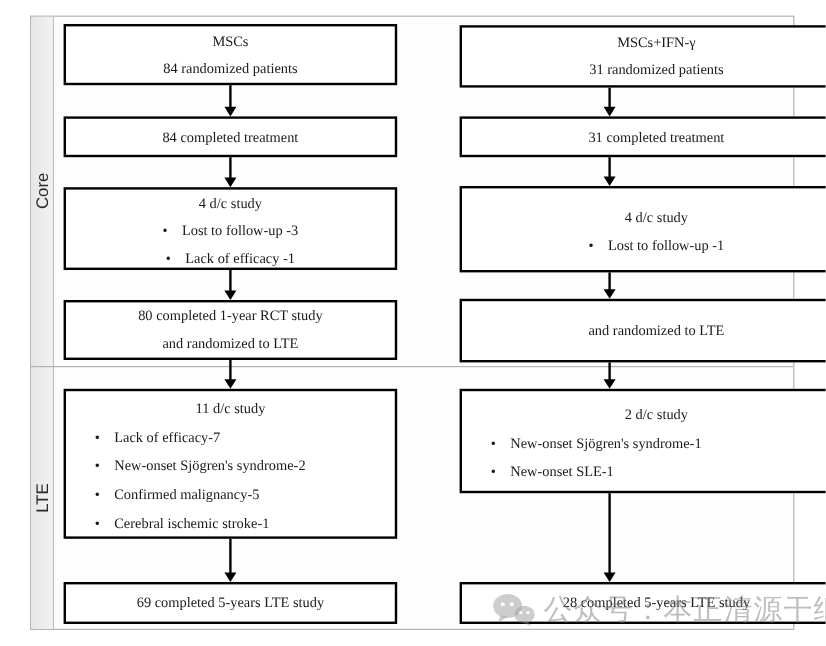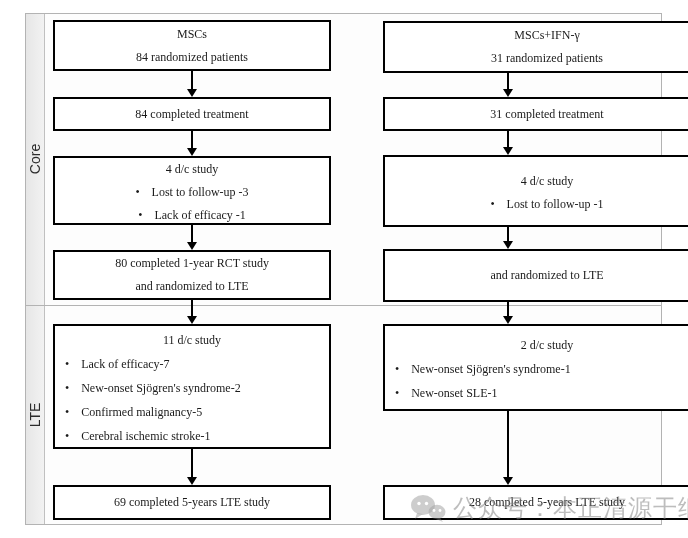--- a/index.html
+++ b/index.html
@@ -22,21 +22,21 @@
   .divider{position:absolute;left:0;right:0;top:291px;border-top:1px solid #b3b3b3;}
 
   .bx{position:absolute;background:#ffffff;border:2px solid #000000;
       box-sizing:border-box;display:flex;flex-direction:column;
       justify-content:center;text-align:center;font-size:12px;line-height:23px;}
   .bx.top{justify-content:center;padding-top:3px;}
   .colL{left:27px;width:278px;}
   .colR{left:357px;width:328px;}
   .ln{width:100%;}
   .bullet::before{content:"\2022";display:inline-block;margin-right:12px;}
-  .bullet.left{text-align:left;padding-left:10px;box-sizing:border-box;}
+  .bullet.left{text-align:left;padding-left:24px;box-sizing:border-box;}
 
   .arrow{position:absolute;width:2px;}
   .arrow::before{content:"";position:absolute;left:0;top:0;bottom:7px;width:2px;background:#000;}
   .arrow::after{content:"";position:absolute;left:-4px;bottom:0;width:0;height:0;
                 border-left:5px solid transparent;border-right:5px solid transparent;
                 border-top:8px solid #000;}
 
   .watermark{position:absolute;left:410px;top:492px;display:flex;align-items:center;
              gap:7px;color:rgba(135,135,135,0.55);pointer-events:none;z-index:5;
              font-family:"Liberation Sans", sans-serif;font-size:24px;

